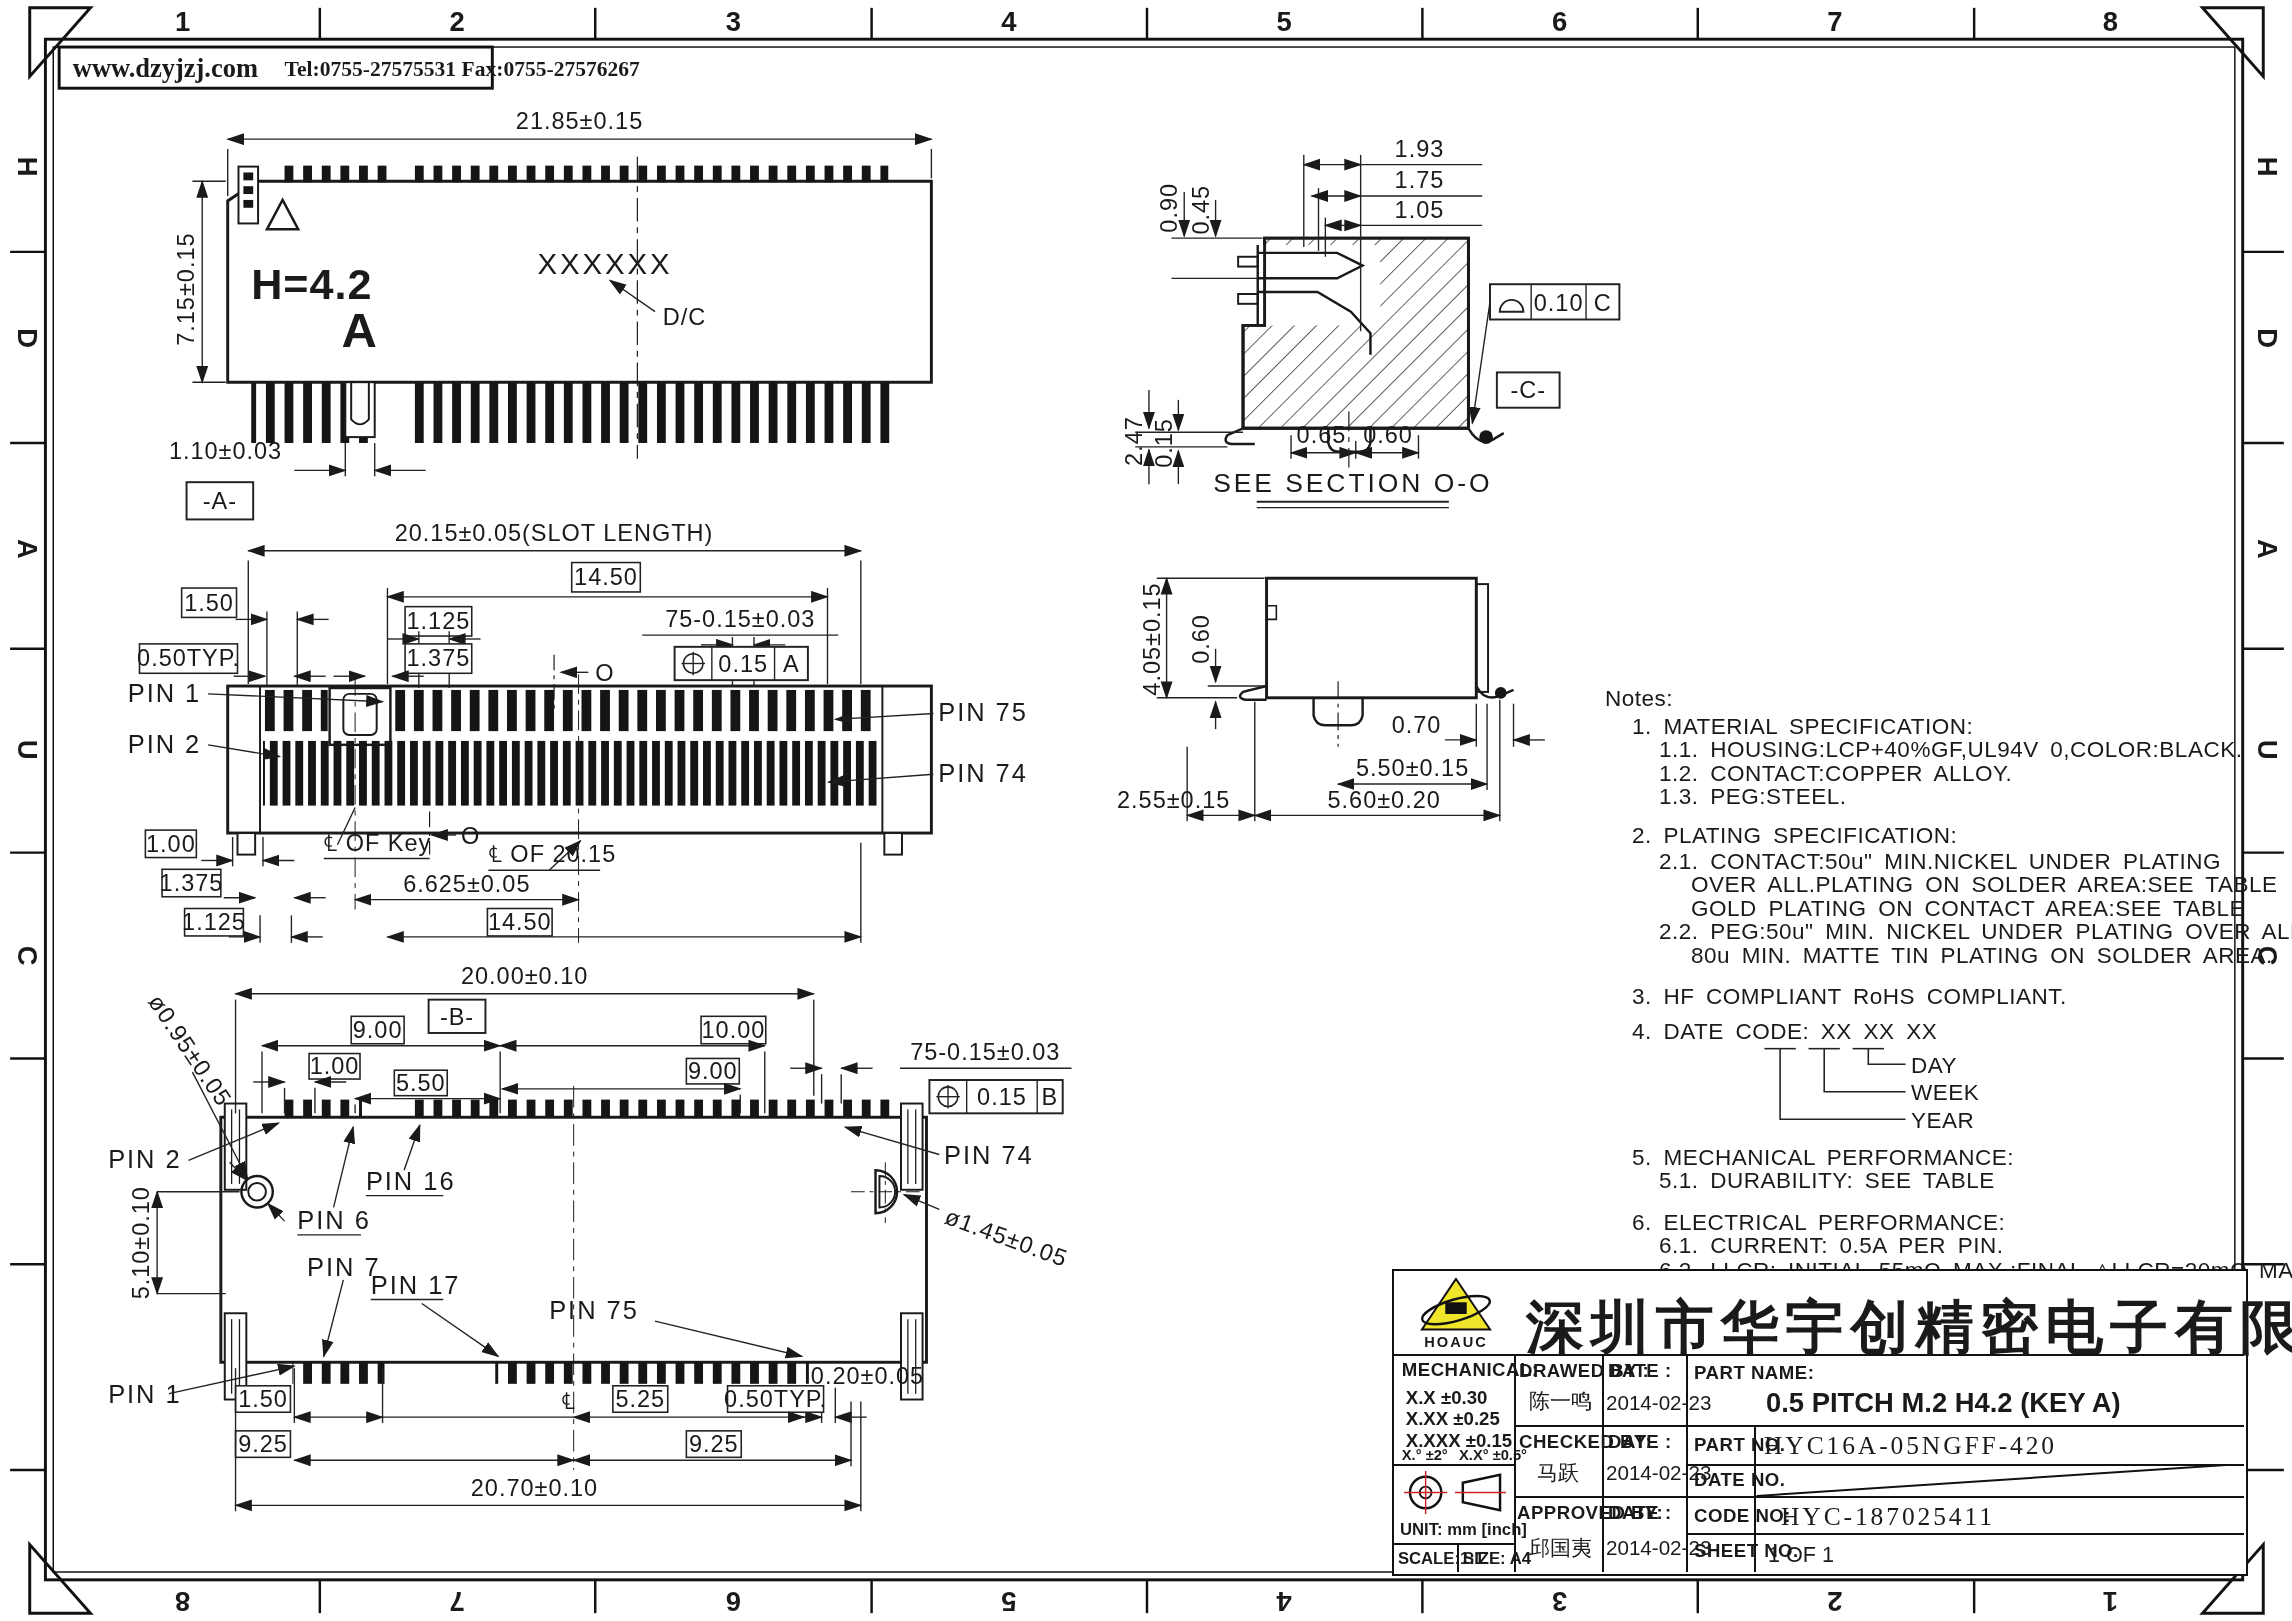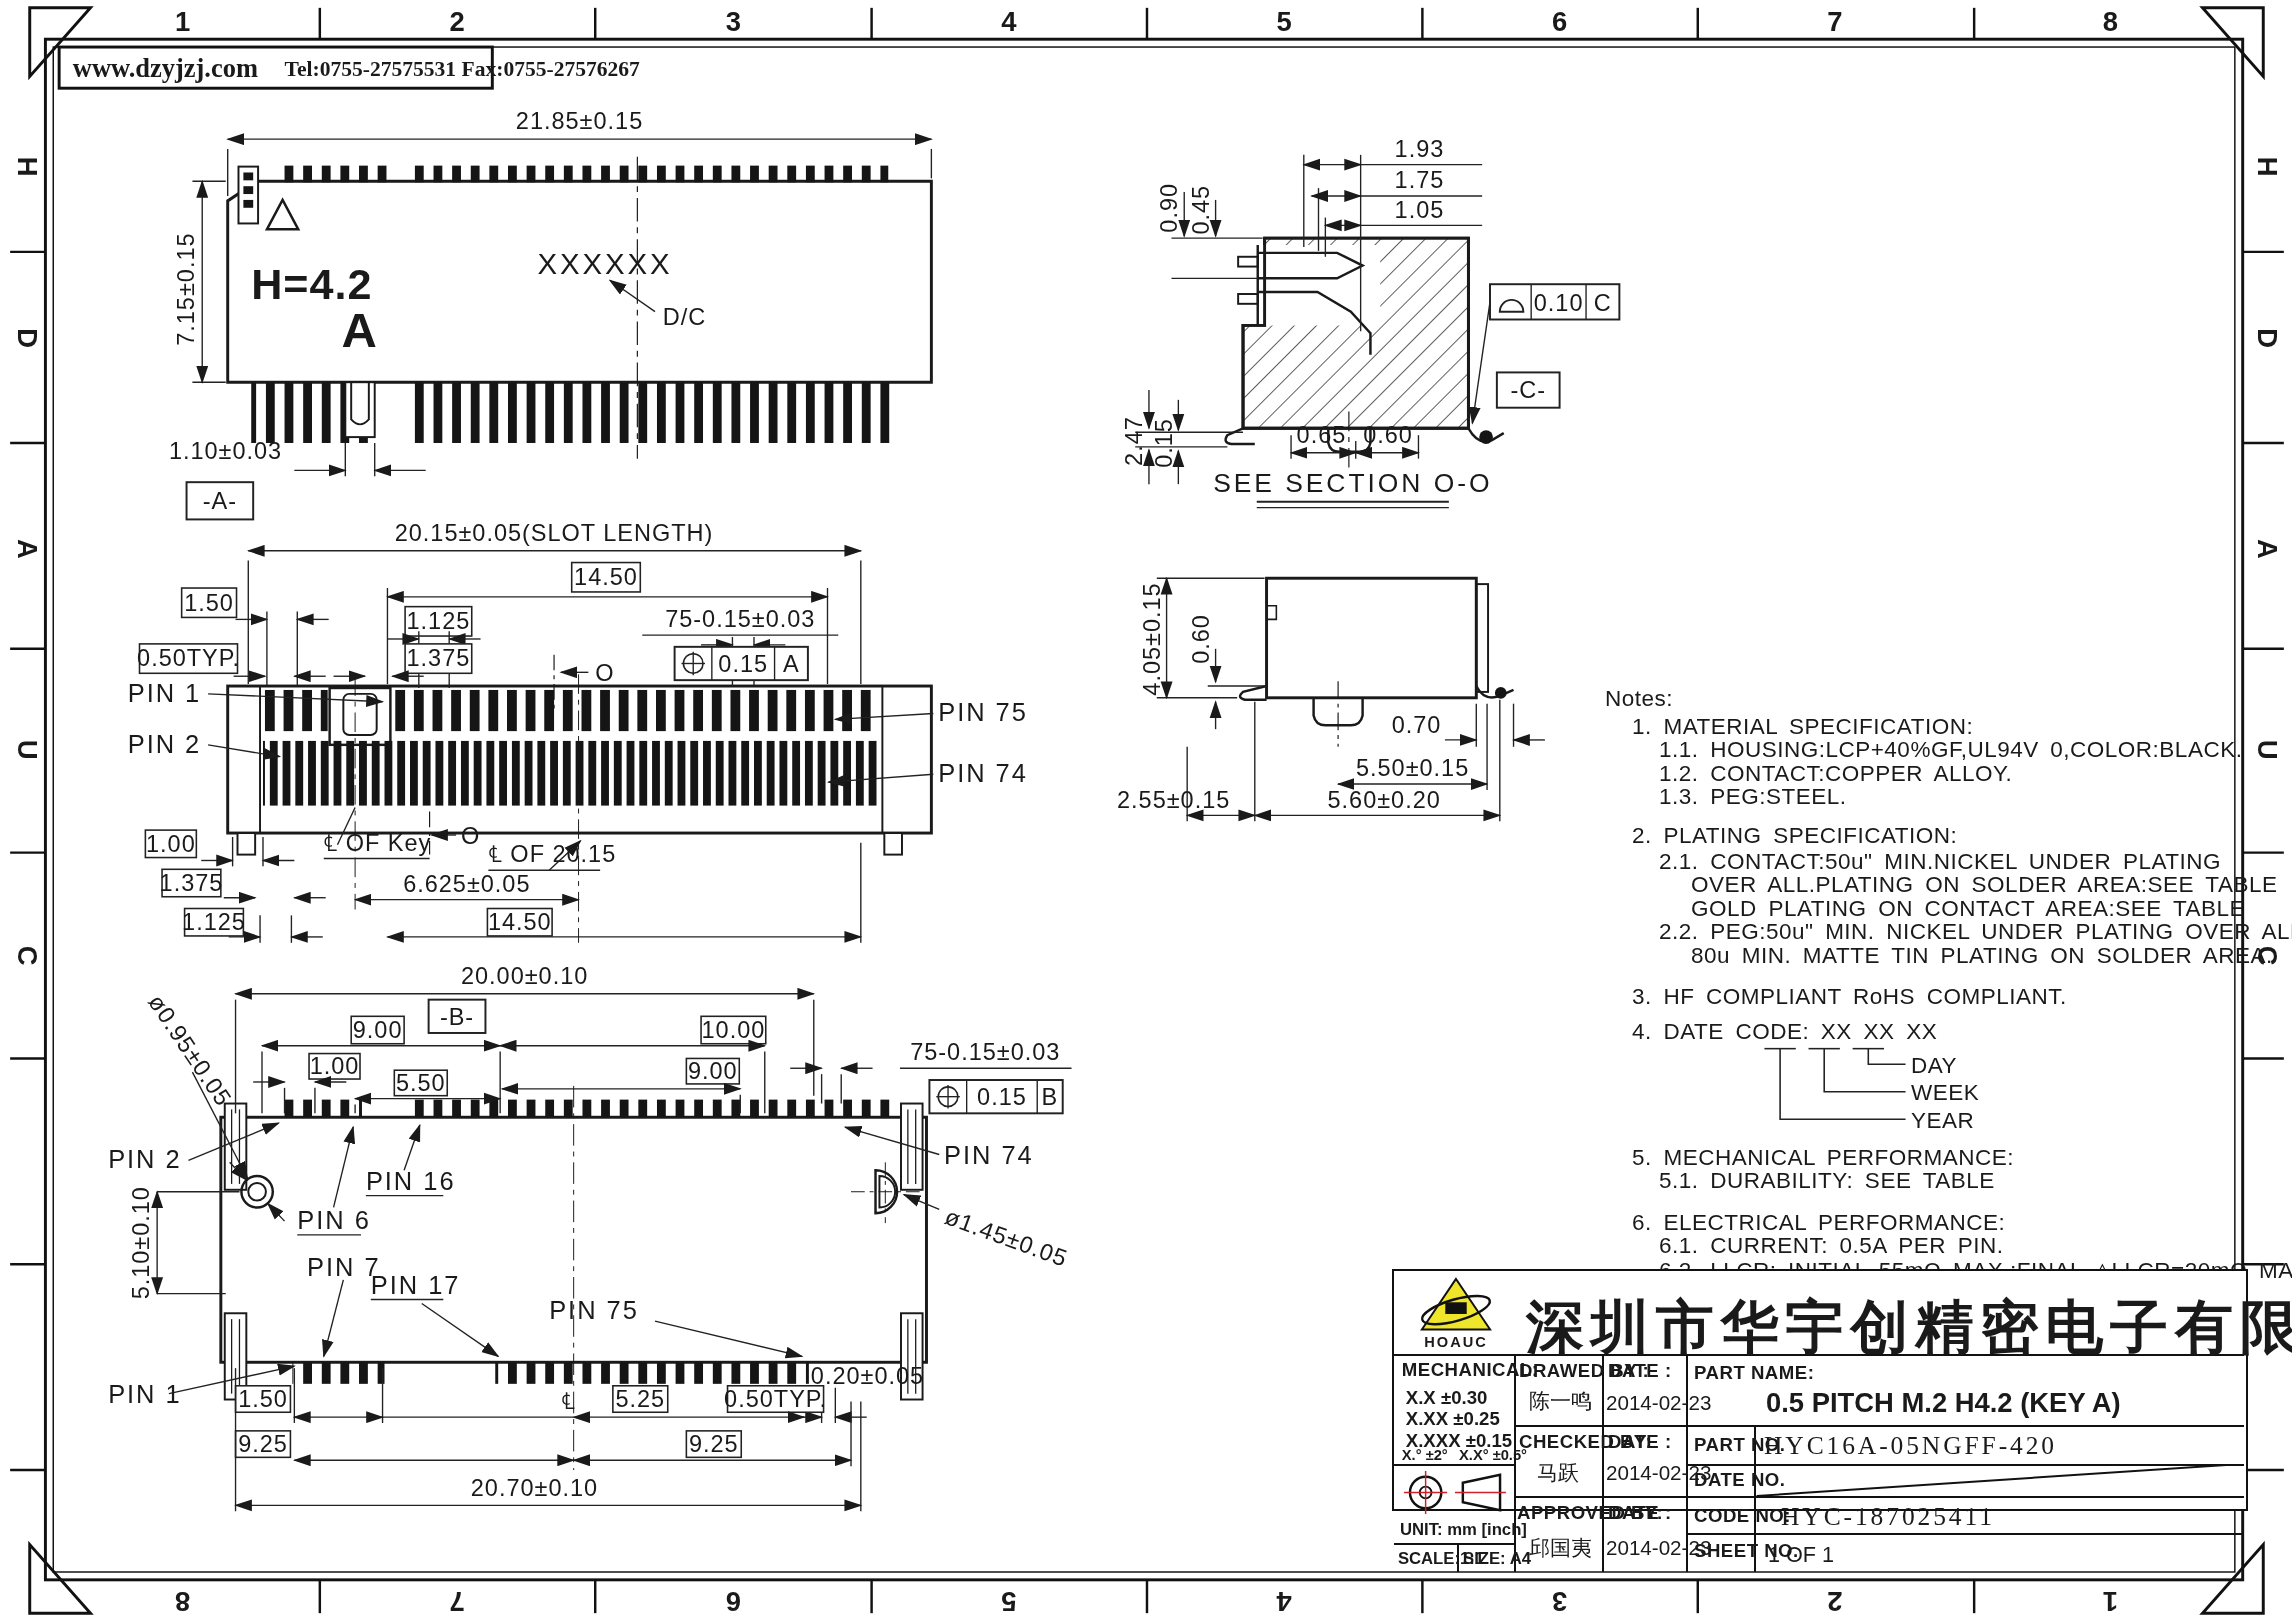--- a/index.html
+++ b/index.html
@@ -12,21 +12,21 @@
   .cap{font-size:27px;letter-spacing:3px;}
   .big{font-size:44px;font-weight:bold;letter-spacing:1px;}
   .big2{font-size:50px;font-weight:bold;}
   .mark{font-size:30px;letter-spacing:3px;}
   .zl{font-size:28px;font-weight:bold;}
   .hurl{font-size:27px;font-weight:bold;font-family:"Liberation Serif",serif;}
   .hco{font-size:22px;font-weight:bold;font-family:"Liberation Serif",serif;}
   
   .note{position:absolute;font-size:22.5px;letter-spacing:0.5px;word-spacing:4.9px;white-space:nowrap;}
   
-  .tb{position:absolute;left:1392px;top:1269px;width:856px;height:242px;border:2.9px solid #111;box-sizing:border-box;background:#fff;}
+  .tb{position:absolute;left:1392px;top:1269px;width:856px;height:307px;border:2.9px solid #111;box-sizing:border-box;background:#fff;}
   .tb .abs{position:absolute;box-sizing:border-box;}
   .lineH{position:absolute;height:0;border-top:2px solid #111;}
   .lineV{position:absolute;width:0;border-left:2px solid #111;}
   .lbl{font-size:18.6px;font-weight:bold;letter-spacing:0.5px;white-space:nowrap;}
   .val{font-size:25.5px;white-space:nowrap;}
   .cadtxt{font-family:"Liberation Serif",serif;letter-spacing:2.9px;text-align:center;}
   .cjk{font-size:21px;white-space:nowrap;}
   .company{font-size:58px;font-weight:bold;letter-spacing:6.9px;white-space:nowrap;}
   .tol{font-size:18.6px;font-weight:bold;white-space:nowrap;}
   .small{font-size:14.7px;font-weight:bold;white-space:nowrap;}

